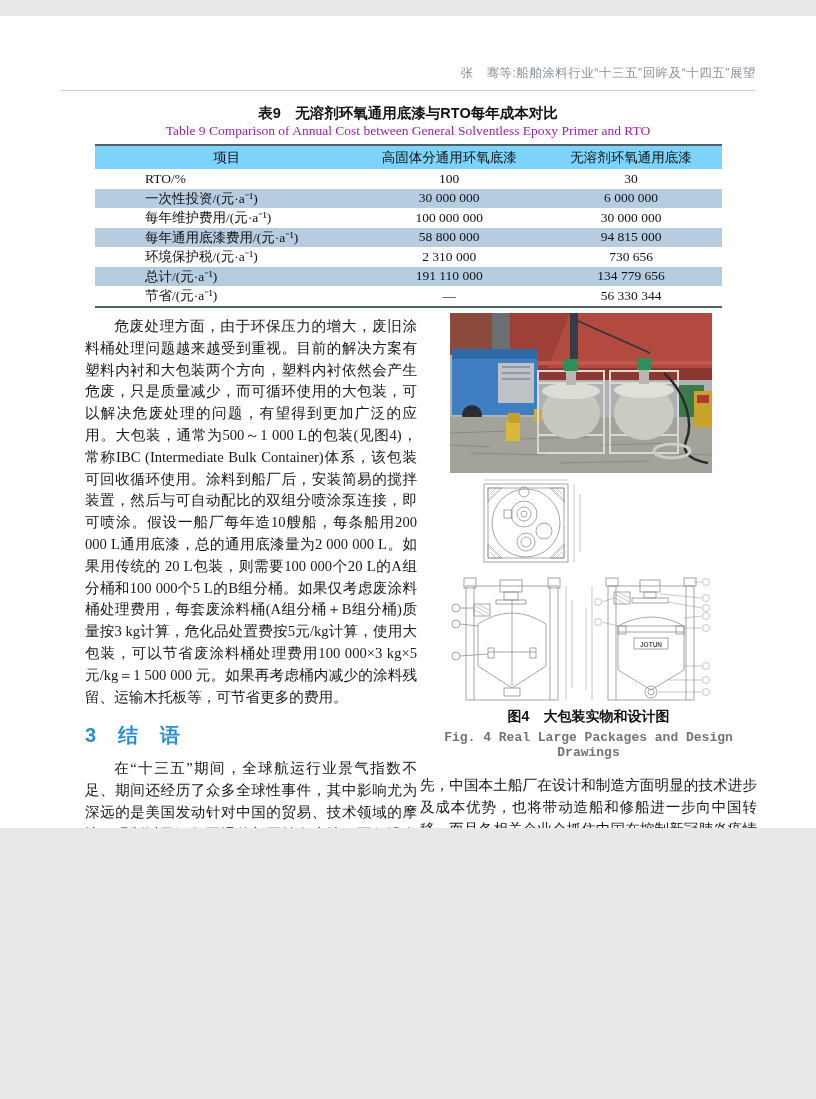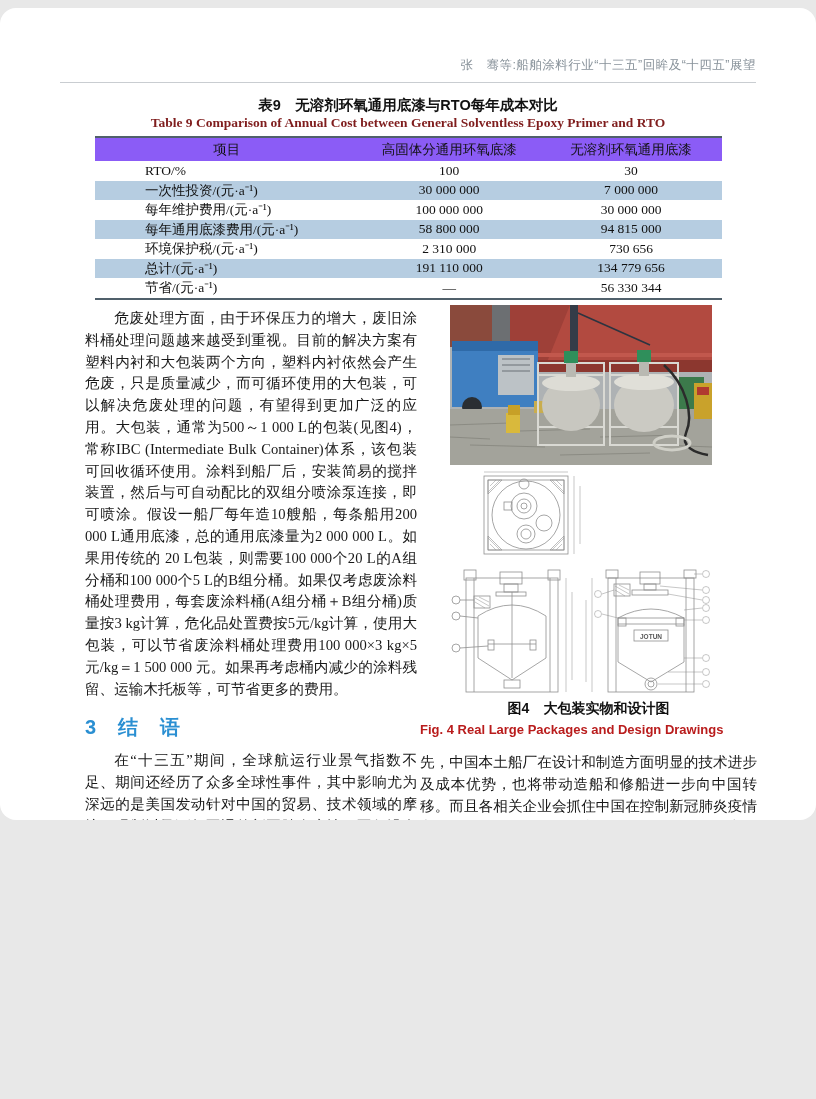--- a/index.html
+++ b/index.html
@@ -1,58 +1,58 @@
 <!DOCTYPE html>
 <html><head>
 <meta charset="utf-8">
 <style>
   html,body{margin:0;padding:0;background:#e8e8e8;}
-  .page{position:relative;width:816px;height:812px;background:#ffffff;margin:8px auto;
-        font-family:"Liberation Serif",serif;color:#1a1a1a;overflow:hidden;border-radius:16px;}
+  .page{position:relative;width:816px;height:812px;background:#ffffff;margin:16px auto;
+        font-family:"Liberation Serif",serif;color:#1a1a1a;overflow:hidden;}
 
   
   .running-header{position:absolute;top:49px;left:60px;width:696px;text-align:right;
         font-size:12.5px;color:#88929a;font-family:"Liberation Sans",sans-serif;letter-spacing:.5px;}
   .header-rule{position:absolute;top:74px;left:60px;width:696px;height:1px;background:#c9cdd1;}
 
   
   .tbl-cap-zh{position:absolute;top:88px;left:0;width:816px;text-align:center;
         font-weight:bold;font-size:14.5px;color:#111;font-family:"Liberation Sans",sans-serif;}
   .tbl-cap-en{position:absolute;top:107px;left:0;width:816px;text-align:center;
-        font-weight:bold;font-size:13.5px;color:#7f1d1d;font-family:"Liberation Serif",serif;}
+        font-weight:normal;font-size:13.5px;color:#a21caf;font-family:"Liberation Serif",serif;}
 
   
   table.cost{position:absolute;top:128px;left:95px;width:627px;border-collapse:collapse;
         border-top:2px solid #50606b;border-bottom:2px solid #50606b;
         font-size:13.5px;color:#111;table-layout:fixed;}
   table.cost th{font-weight:normal;height:21px;text-align:center;}
   table.cost td{height:19.5px;padding:0;}
   table.cost .c1{width:42%;}
   table.cost .c2{width:29%;}
   table.cost .c3{width:29%;}
   table.cost td.lbl{text-align:left;padding-left:50px;}
   table.cost td.val{text-align:center;}
-  table.cost thead tr{background:#8b5cf6;}
+  table.cost thead tr{background:#7dd3fc;}
   table.cost tbody tr:nth-child(even){background:#b6cde1;}
 
   
   .col-left{position:absolute;left:85px;top:300px;width:332px;}
   .col-right{position:absolute;left:420px;top:297px;width:337px;}
   .body-p{margin:0;font-size:14.6px;line-height:21.8px;text-align:justify;color:#181818;}
   .indent{text-indent:2em;}
   .section-heading{color:#2a8fd2;font-size:20px;font-weight:bold;margin:14px 0 9px 0;
         font-family:"Liberation Sans",sans-serif;letter-spacing:1px;}
 
   
   .photo-wrap{width:262px;height:160px;margin-left:30px;}
   .drawings-wrap{width:320px;height:228px;margin:5px 0 0 6px;}
   .fig-cap-zh{text-align:center;font-weight:bold;font-size:14px;margin-top:2px;
         font-family:"Liberation Sans",sans-serif;color:#111;}
-  .fig-cap-en{font-weight:bold;font-size:13px;margin-top:4px;
-        font-family:Liberation Sans, sans-serif;color:#b91c1c;}
+  .fig-cap-en{text-align:center;font-weight:bold;font-size:13px;margin-top:4px;
+        font-family:Liberation Mono, monospace;color:#737373;}
   .right-text{margin-top:15px;}
 
   
   .logo{position:absolute;right:64px;top:978px;text-align:left;line-height:1.1;}
   .logo-zh{color:#1f5fa8;font-weight:bold;font-size:13px;font-family:"Liberation Sans",sans-serif;letter-spacing:1px;}
   .logo-tm{font-size:7px;vertical-align:top;color:#1f5fa8;}
   .logo-en{color:#3a6fae;font-size:6.5px;letter-spacing:.6px;font-family:"Liberation Sans",sans-serif;}
 
   
   .footer{position:absolute;right:60px;top:1036px;display:flex;align-items:center;}
@@ -88,21 +88,21 @@
     </thead>
     <tbody>
       <tr>
         <td class="lbl">RTO/%</td>
         <td class="val">100</td>
         <td class="val">30</td>
       </tr>
       <tr>
         <td class="lbl">一次性投资/(元·a⁻¹)</td>
         <td class="val">30 000 000</td>
-        <td class="val">7 000 000</td>
+        <td class="val">6 000 000</td>
       </tr>
       <tr>
         <td class="lbl">每年维护费用/(元·a⁻¹)</td>
         <td class="val">100 000 000</td>
         <td class="val">30 000 000</td>
       </tr>
       <tr>
         <td class="lbl">每年通用底漆费用/(元·a⁻¹)</td>
         <td class="val">58 800 000</td>
         <td class="val">94 815 000</td>

